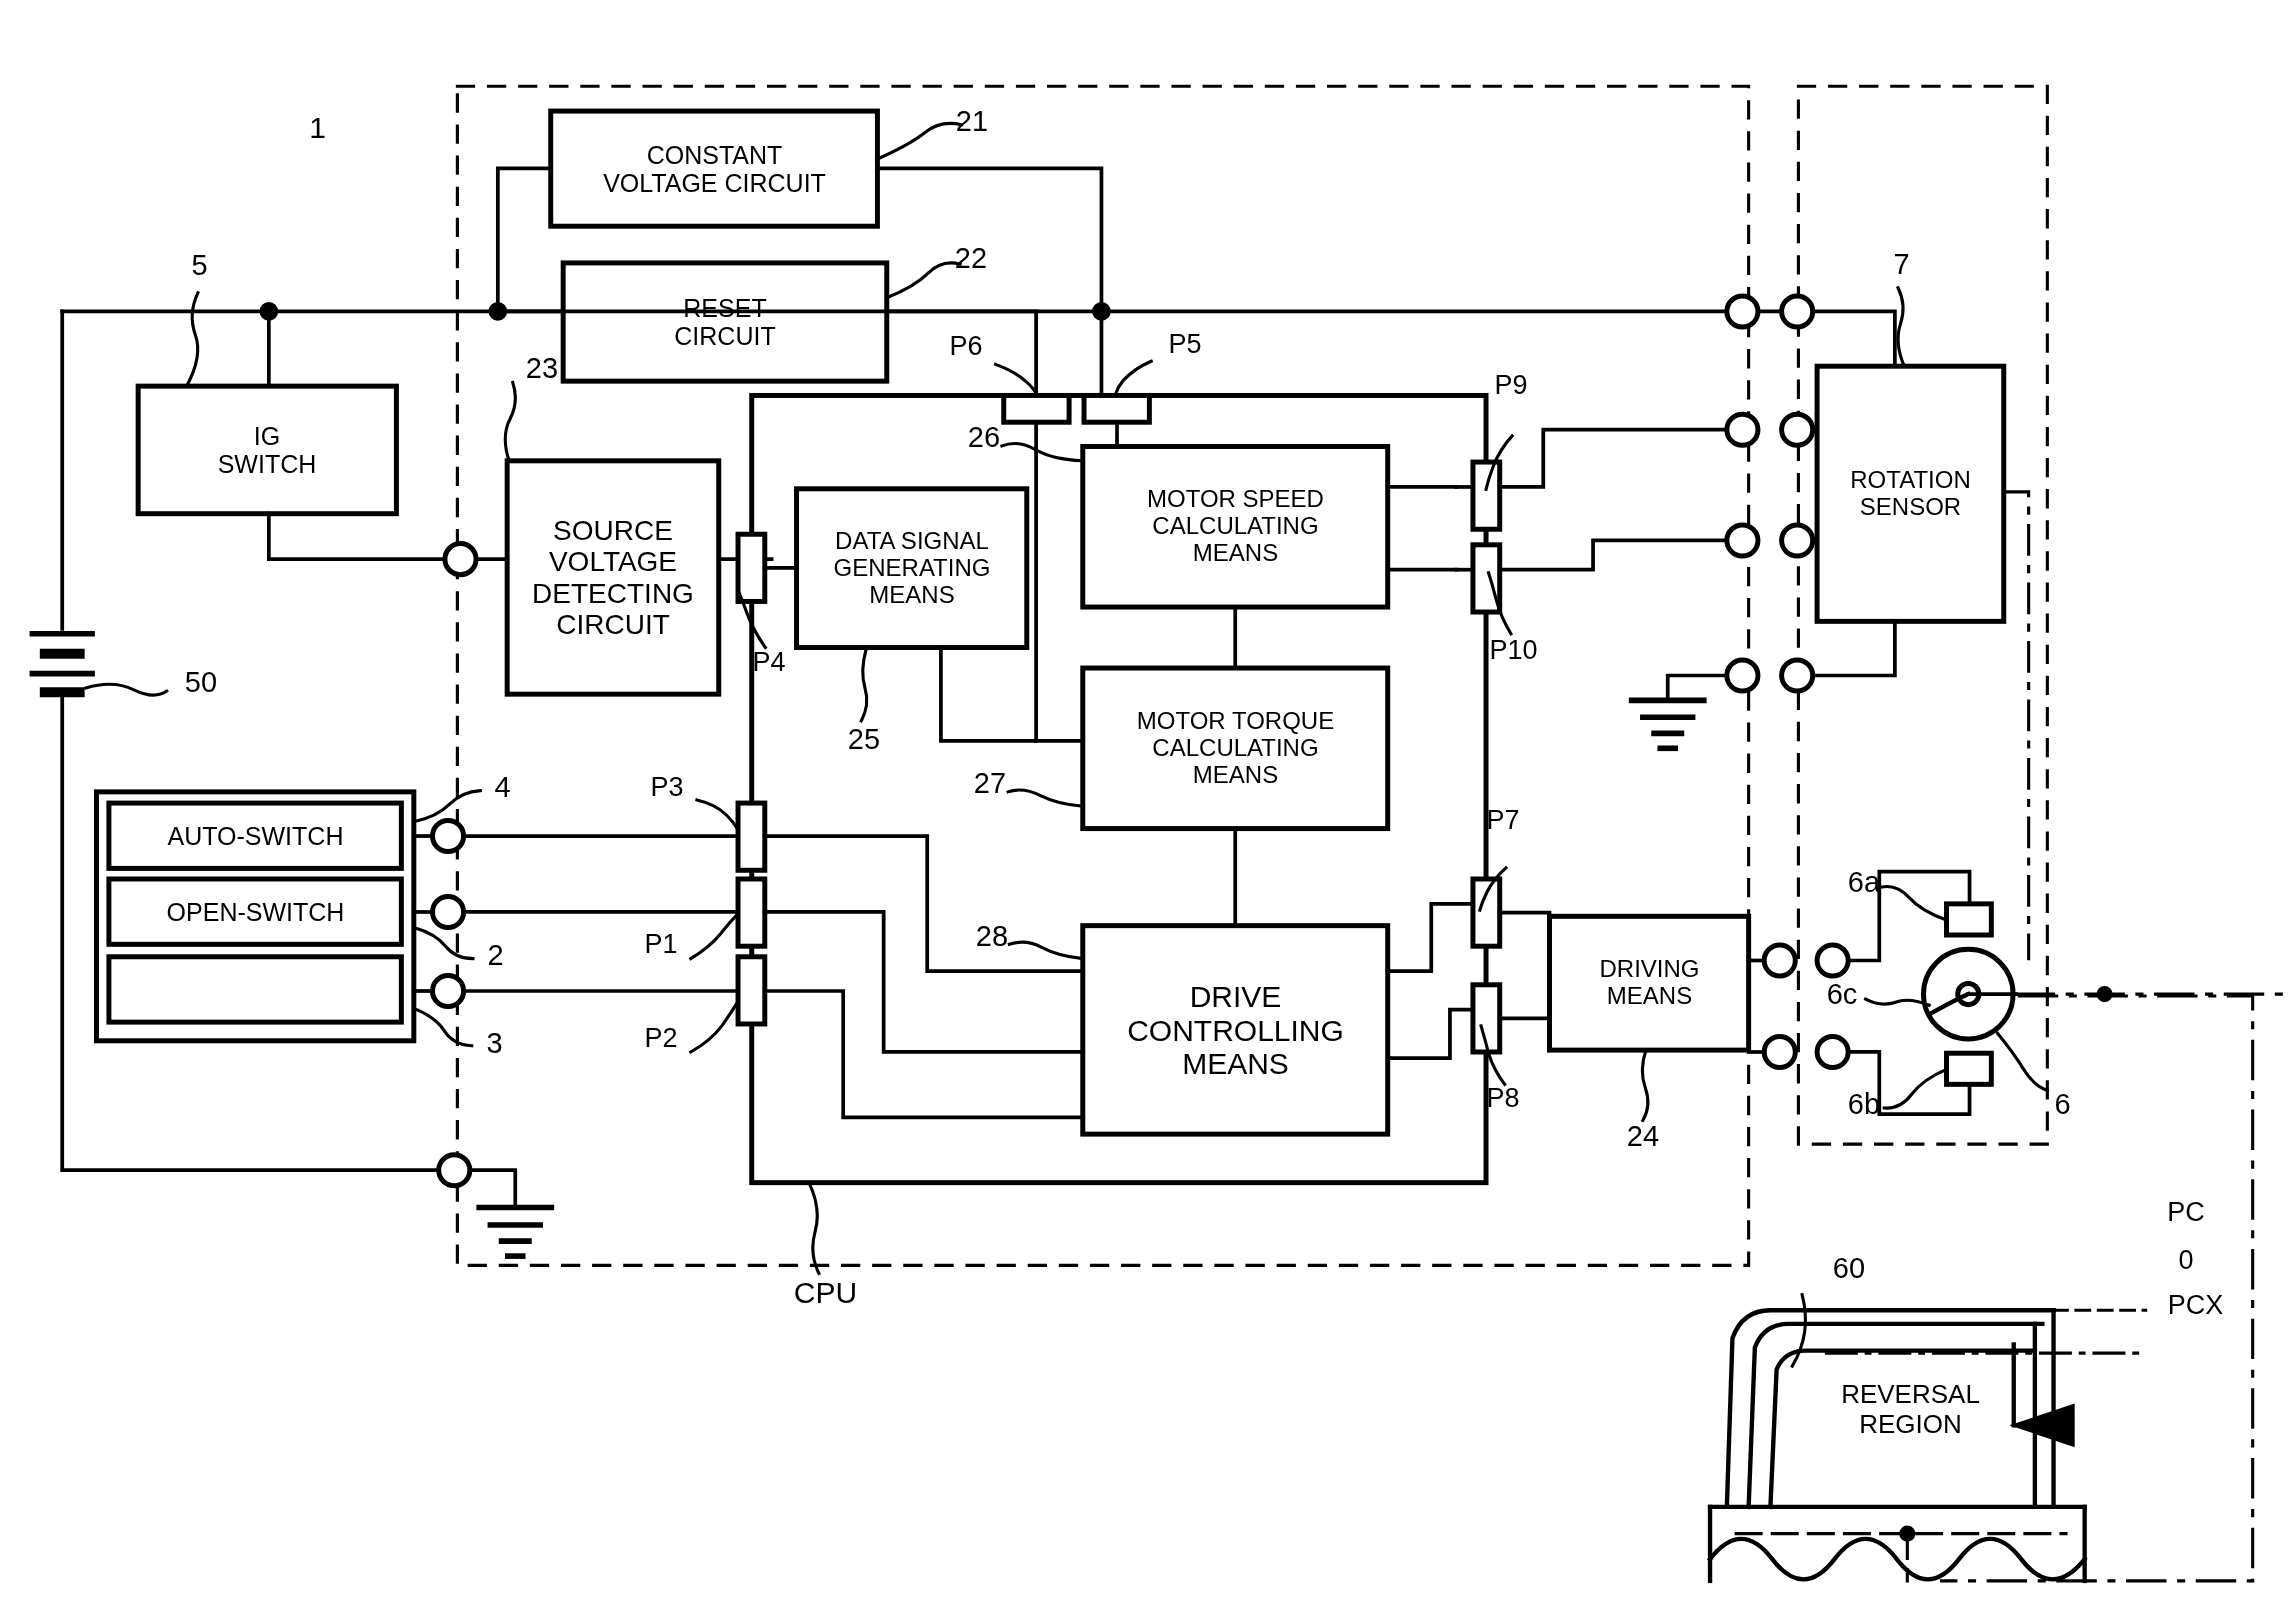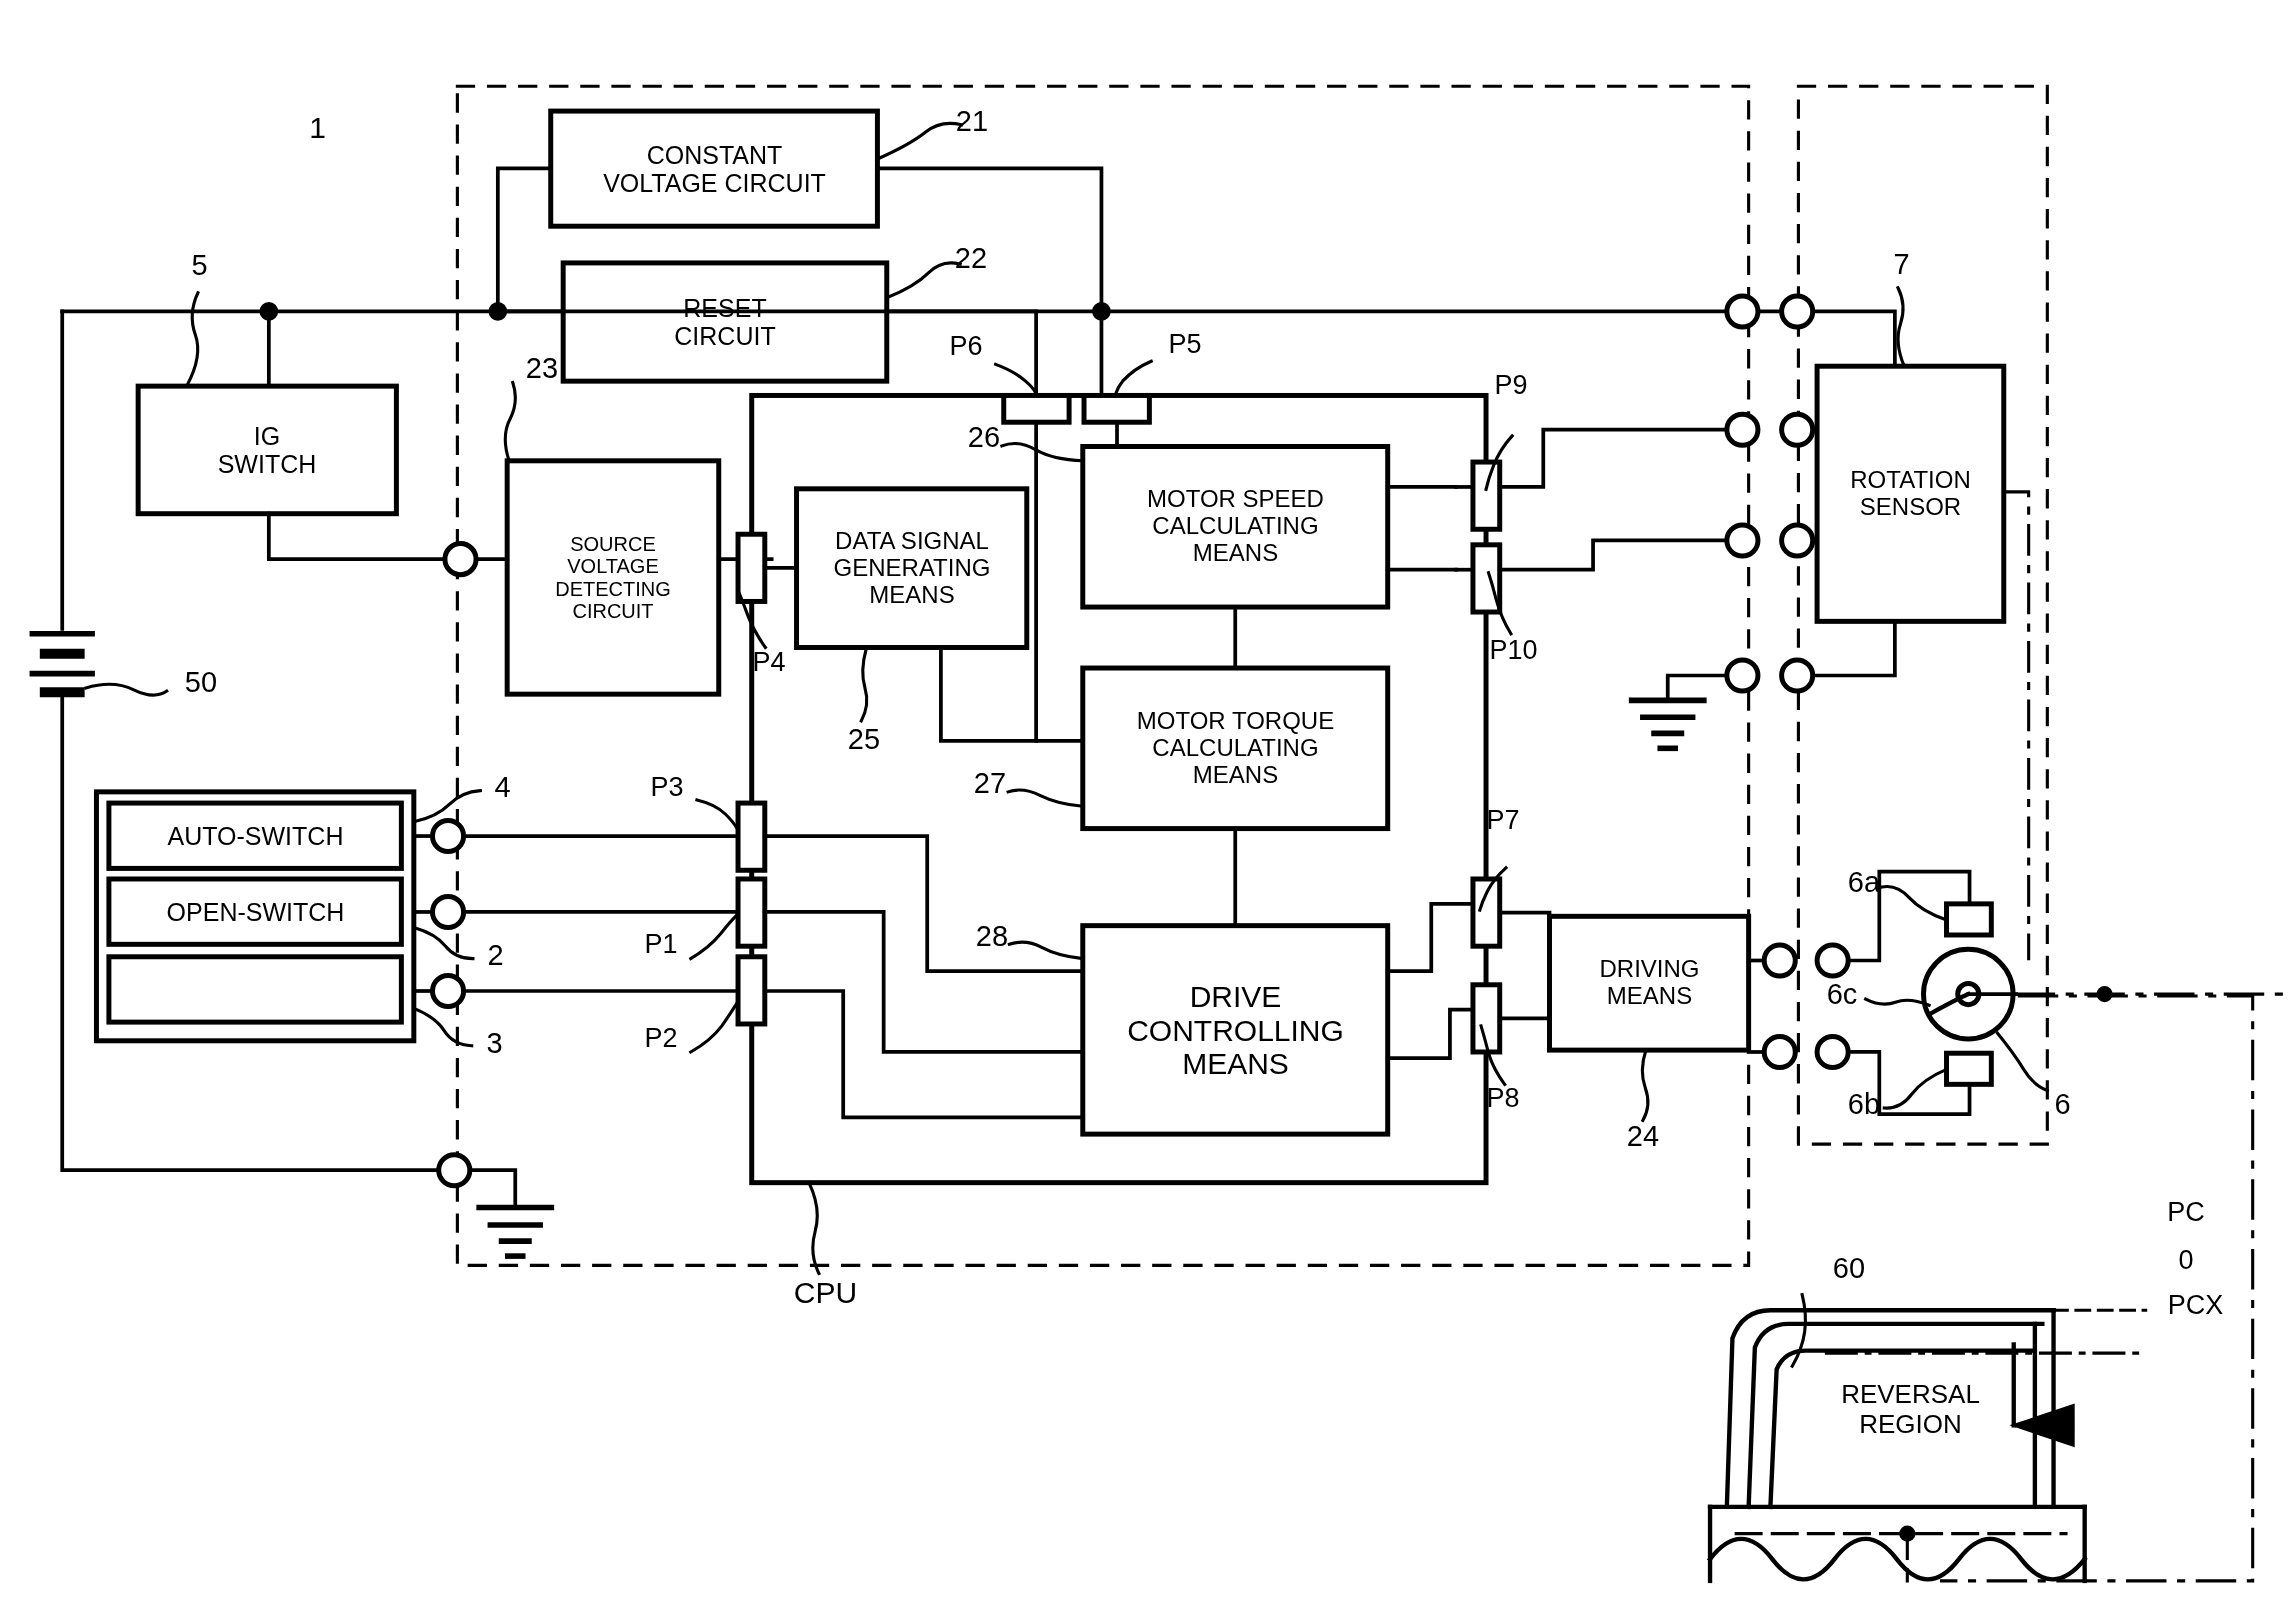--- a/index.html
+++ b/index.html
@@ -272,21 +272,21 @@
   </svg>
 
   <div class="lbl bigref" style="left:299px;top:111px;width:37px;">1</div>
 
   <div class="lbl blocktext" style="left:551px;top:111px;width:327px;height:115px;"><div>CONSTANT<br>VOLTAGE CIRCUIT</div></div>
   <div class="lbl ref" style="left:950px;top:105px;width:44px;">21</div>
 
   <div class="lbl blocktext" style="left:563px;top:263px;width:324px;height:118px;"><div>RESET<br>CIRCUIT</div></div>
   <div class="lbl ref" style="left:949px;top:242px;width:44px;">22</div>
 
-  <div class="lbl blocktext" style="left:507px;top:461px;width:212px;height:233px;font-size:20px;"><div>SOURCE<br>VOLTAGE<br>DETECTING<br>CIRCUIT</div></div>
+  <div class="lbl blocktext" style="left:507px;top:461px;width:212px;height:233px;font-size:28px;"><div>SOURCE<br>VOLTAGE<br>DETECTING<br>CIRCUIT</div></div>
   <div class="lbl ref" style="left:520px;top:352px;width:44px;">23</div>
 
   <div class="lbl blocktext" style="left:138px;top:386px;width:258px;height:128px;"><div>IG<br>SWITCH</div></div>
   <div class="lbl ref" style="left:181px;top:249px;width:37px;">5</div>
 
   <div class="lbl ref" style="left:173px;top:666px;width:56px;">50</div>
 
   <div class="lbl blocktext" style="left:797px;top:489px;width:230px;height:159px;font-size:24px;"><div>DATA SIGNAL<br>GENERATING<br>MEANS</div></div>
   <div class="lbl ref" style="left:842px;top:723px;width:44px;">25</div>
 

